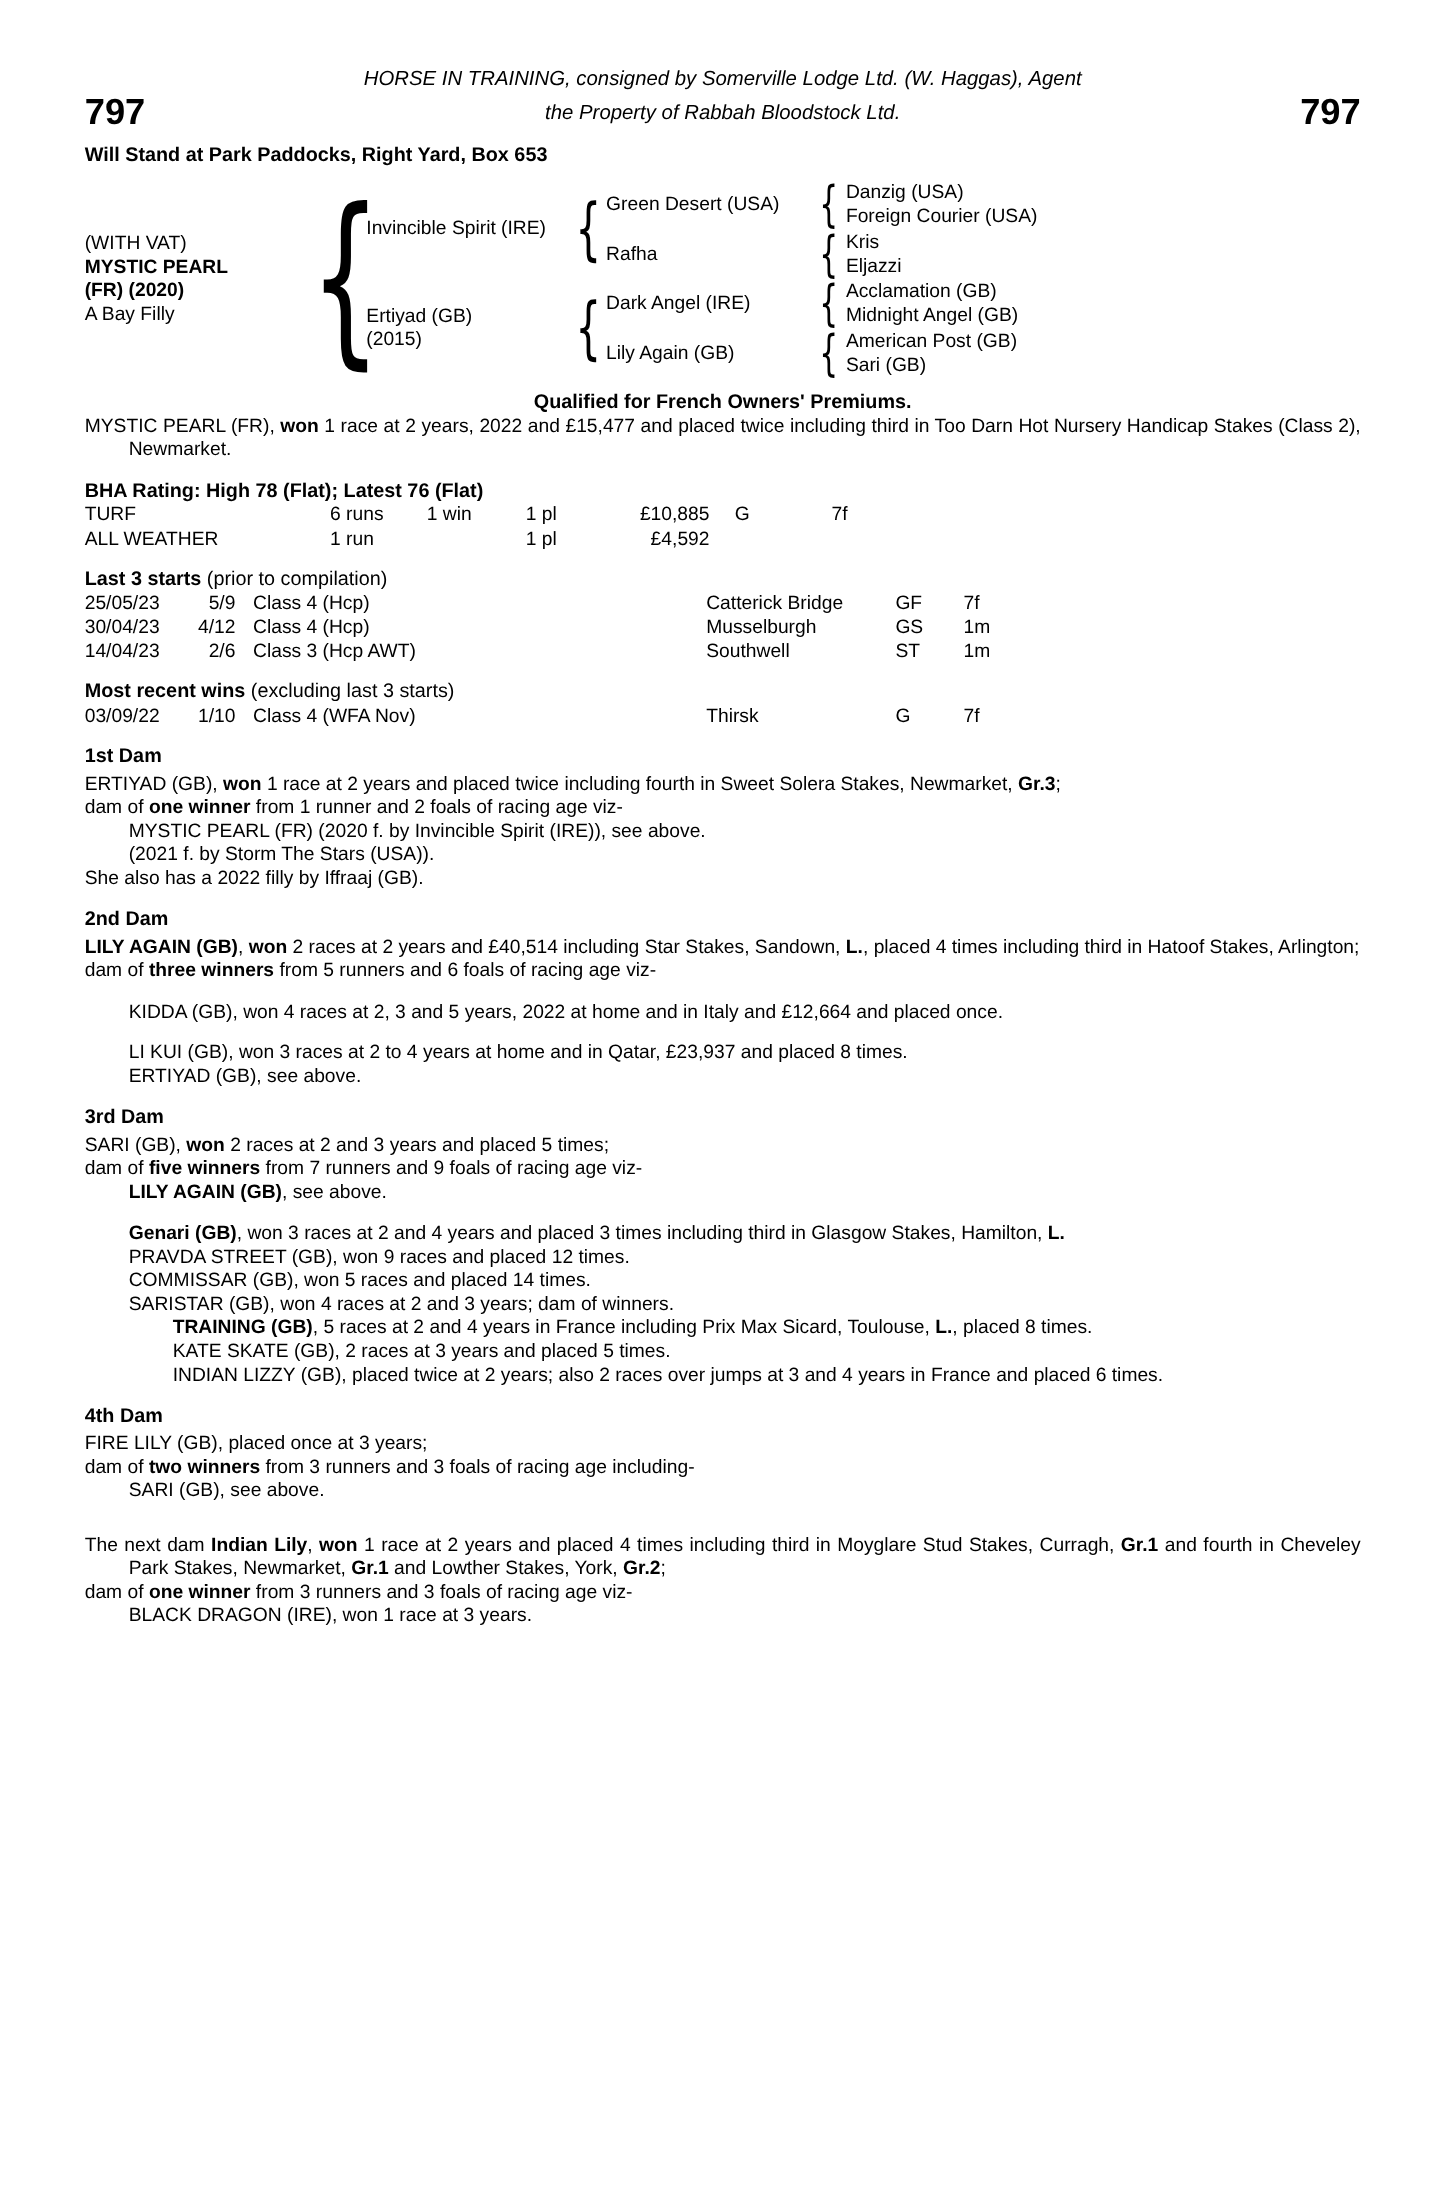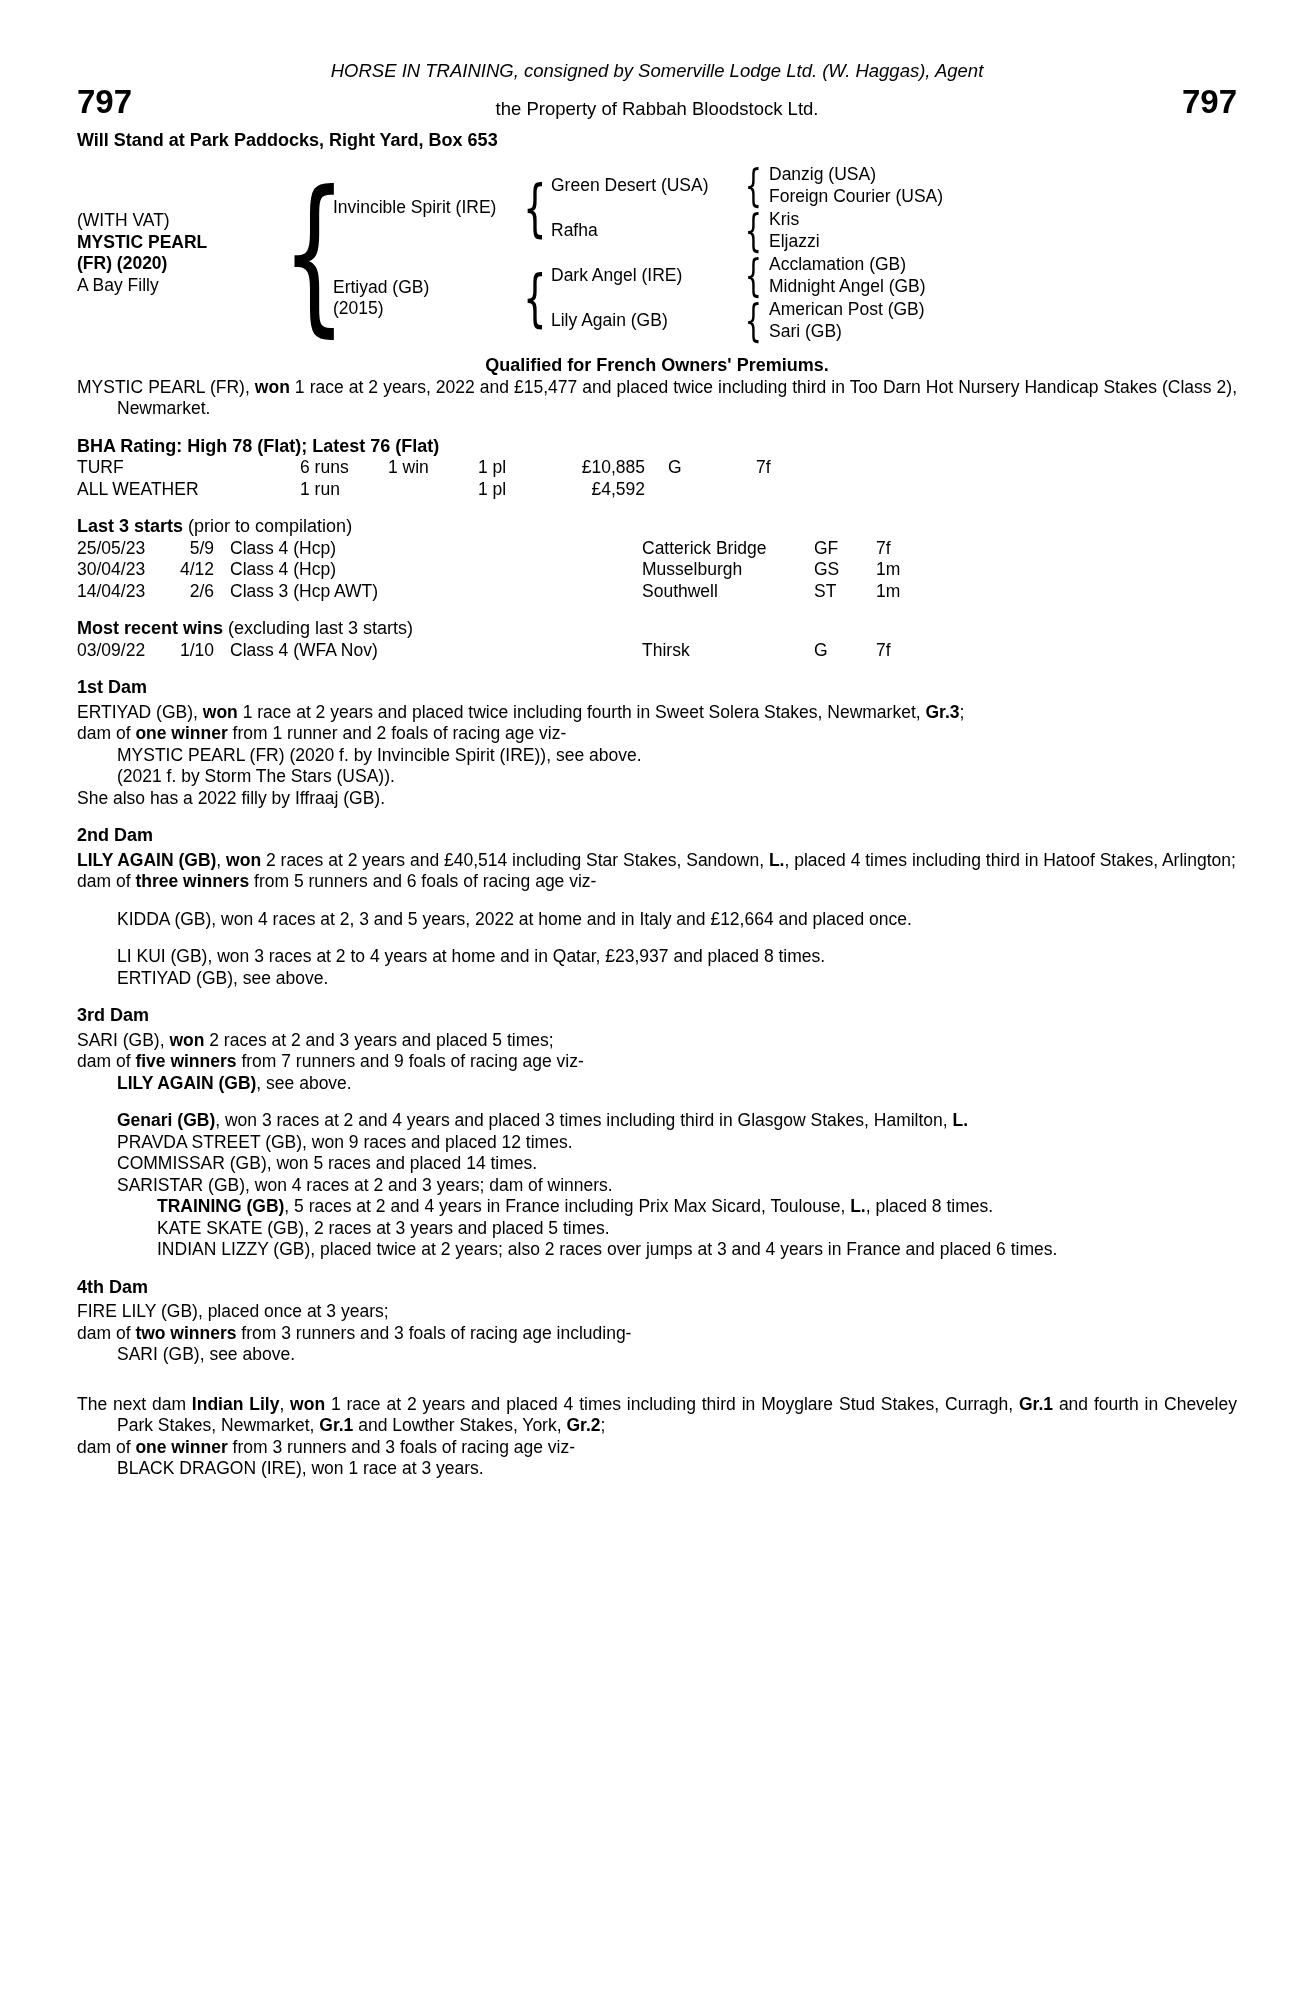--- a/index.html
+++ b/index.html
@@ -10,24 +10,24 @@
     font-family: "Liberation Sans", "DejaVu Sans", sans-serif;
     font-size: 17.5px; line-height: 21.5px;
   }
   .page { padding: 60px 77px 0 77px; }
 
   .b { font-weight: bold; }
   .i { }
 
   
   .consignor { text-align: center; font-style: italic; font-size: 18.5px; }
-  .lot-row { display: flex; align-items: flex-end; margin-top: 2px; gap: 34px; }
+  .lot-row { display: flex; align-items: center; margin-top: 2px; gap: 34px; }
   .lot-num { width: 170px; font-size: 33px; font-weight: bold; line-height: 36px; }
   .lot-num.right { text-align: right; }
-  .property { flex: 1; text-align: center; font-size: 18.5px; }
+  .property { flex: 1; text-align: center; font-style: italic; font-size: 18.5px; }
   .stand { font-weight: bold; font-size: 18px; margin-top: 10px; }
 
   
   .pedigree { display: flex; align-items: center; margin-top: 12px; }
   .ped-subject { width: 218px; }
   .bracket { display: flex; align-items: center; justify-content: center; flex: none; }
   .glyph { display: block; line-height: 1; transform: scaleX(0.6); font-family: "DejaVu Sans", sans-serif; }
   .glyph::before { content: "{"; }
   .bracket.huge  { width: 38px; } .bracket.huge  .glyph { font-size: 170px; }
   .bracket.med   { width: 32px; } .bracket.med   .glyph { font-size: 62px; }

